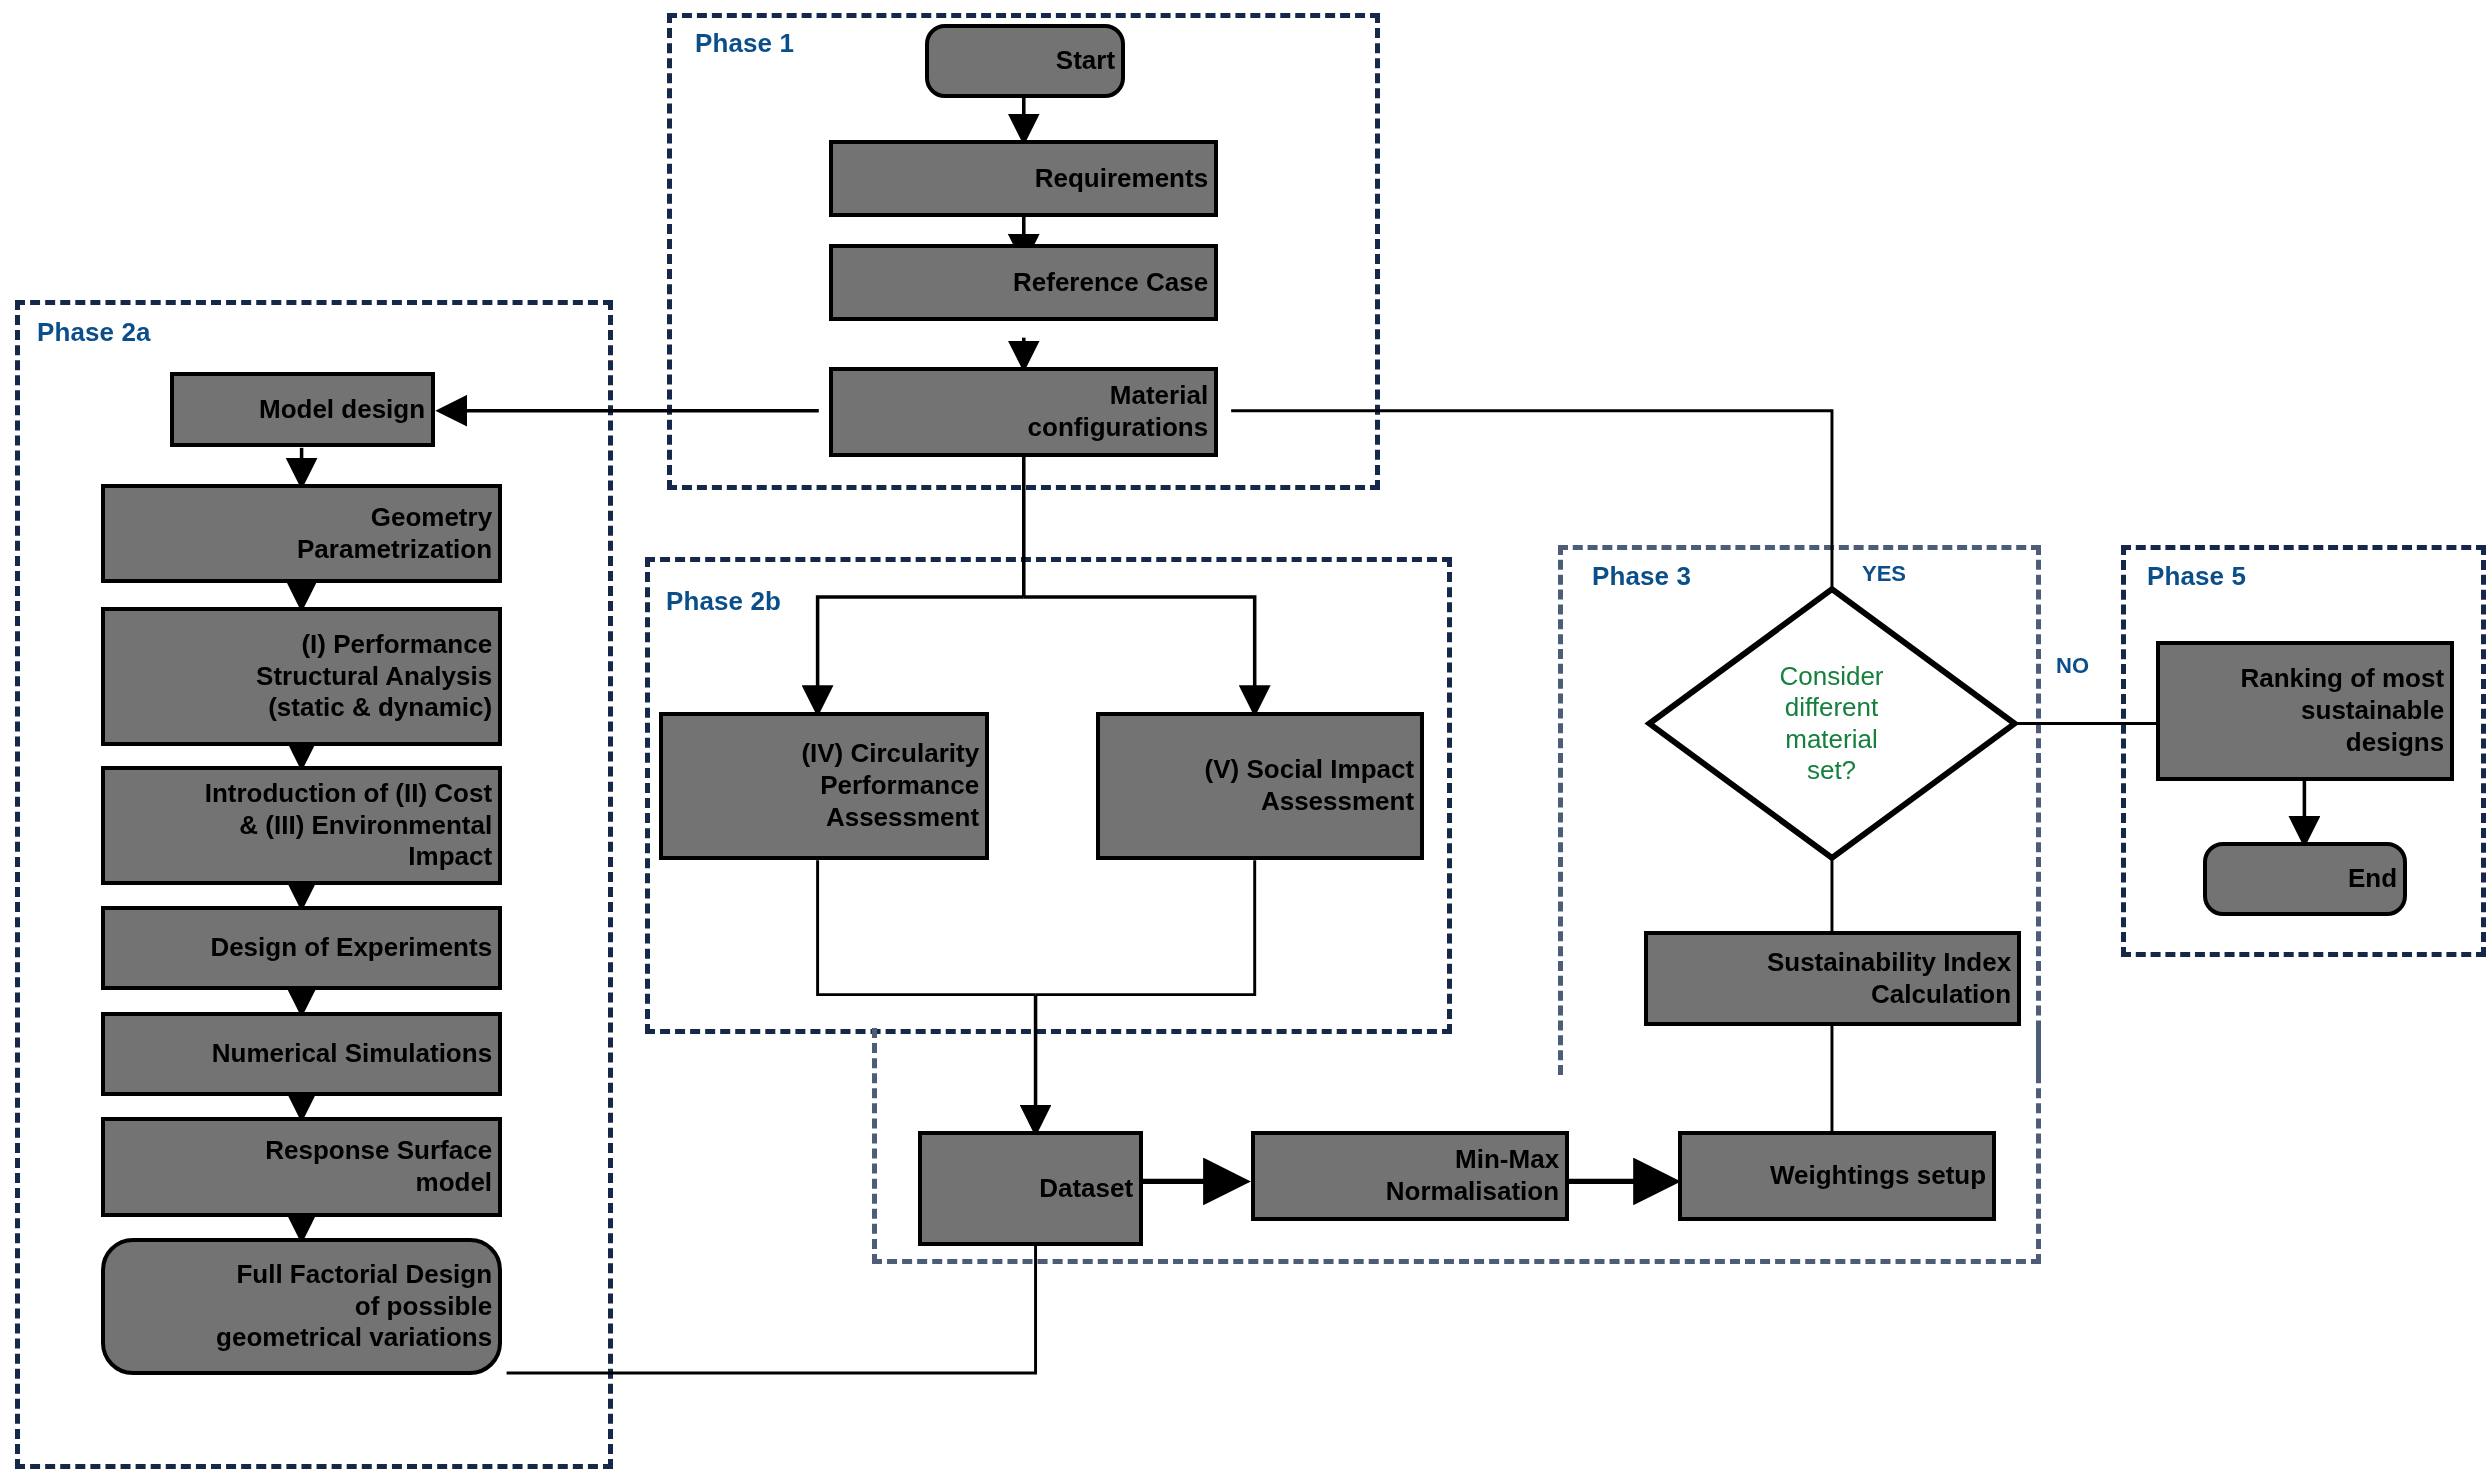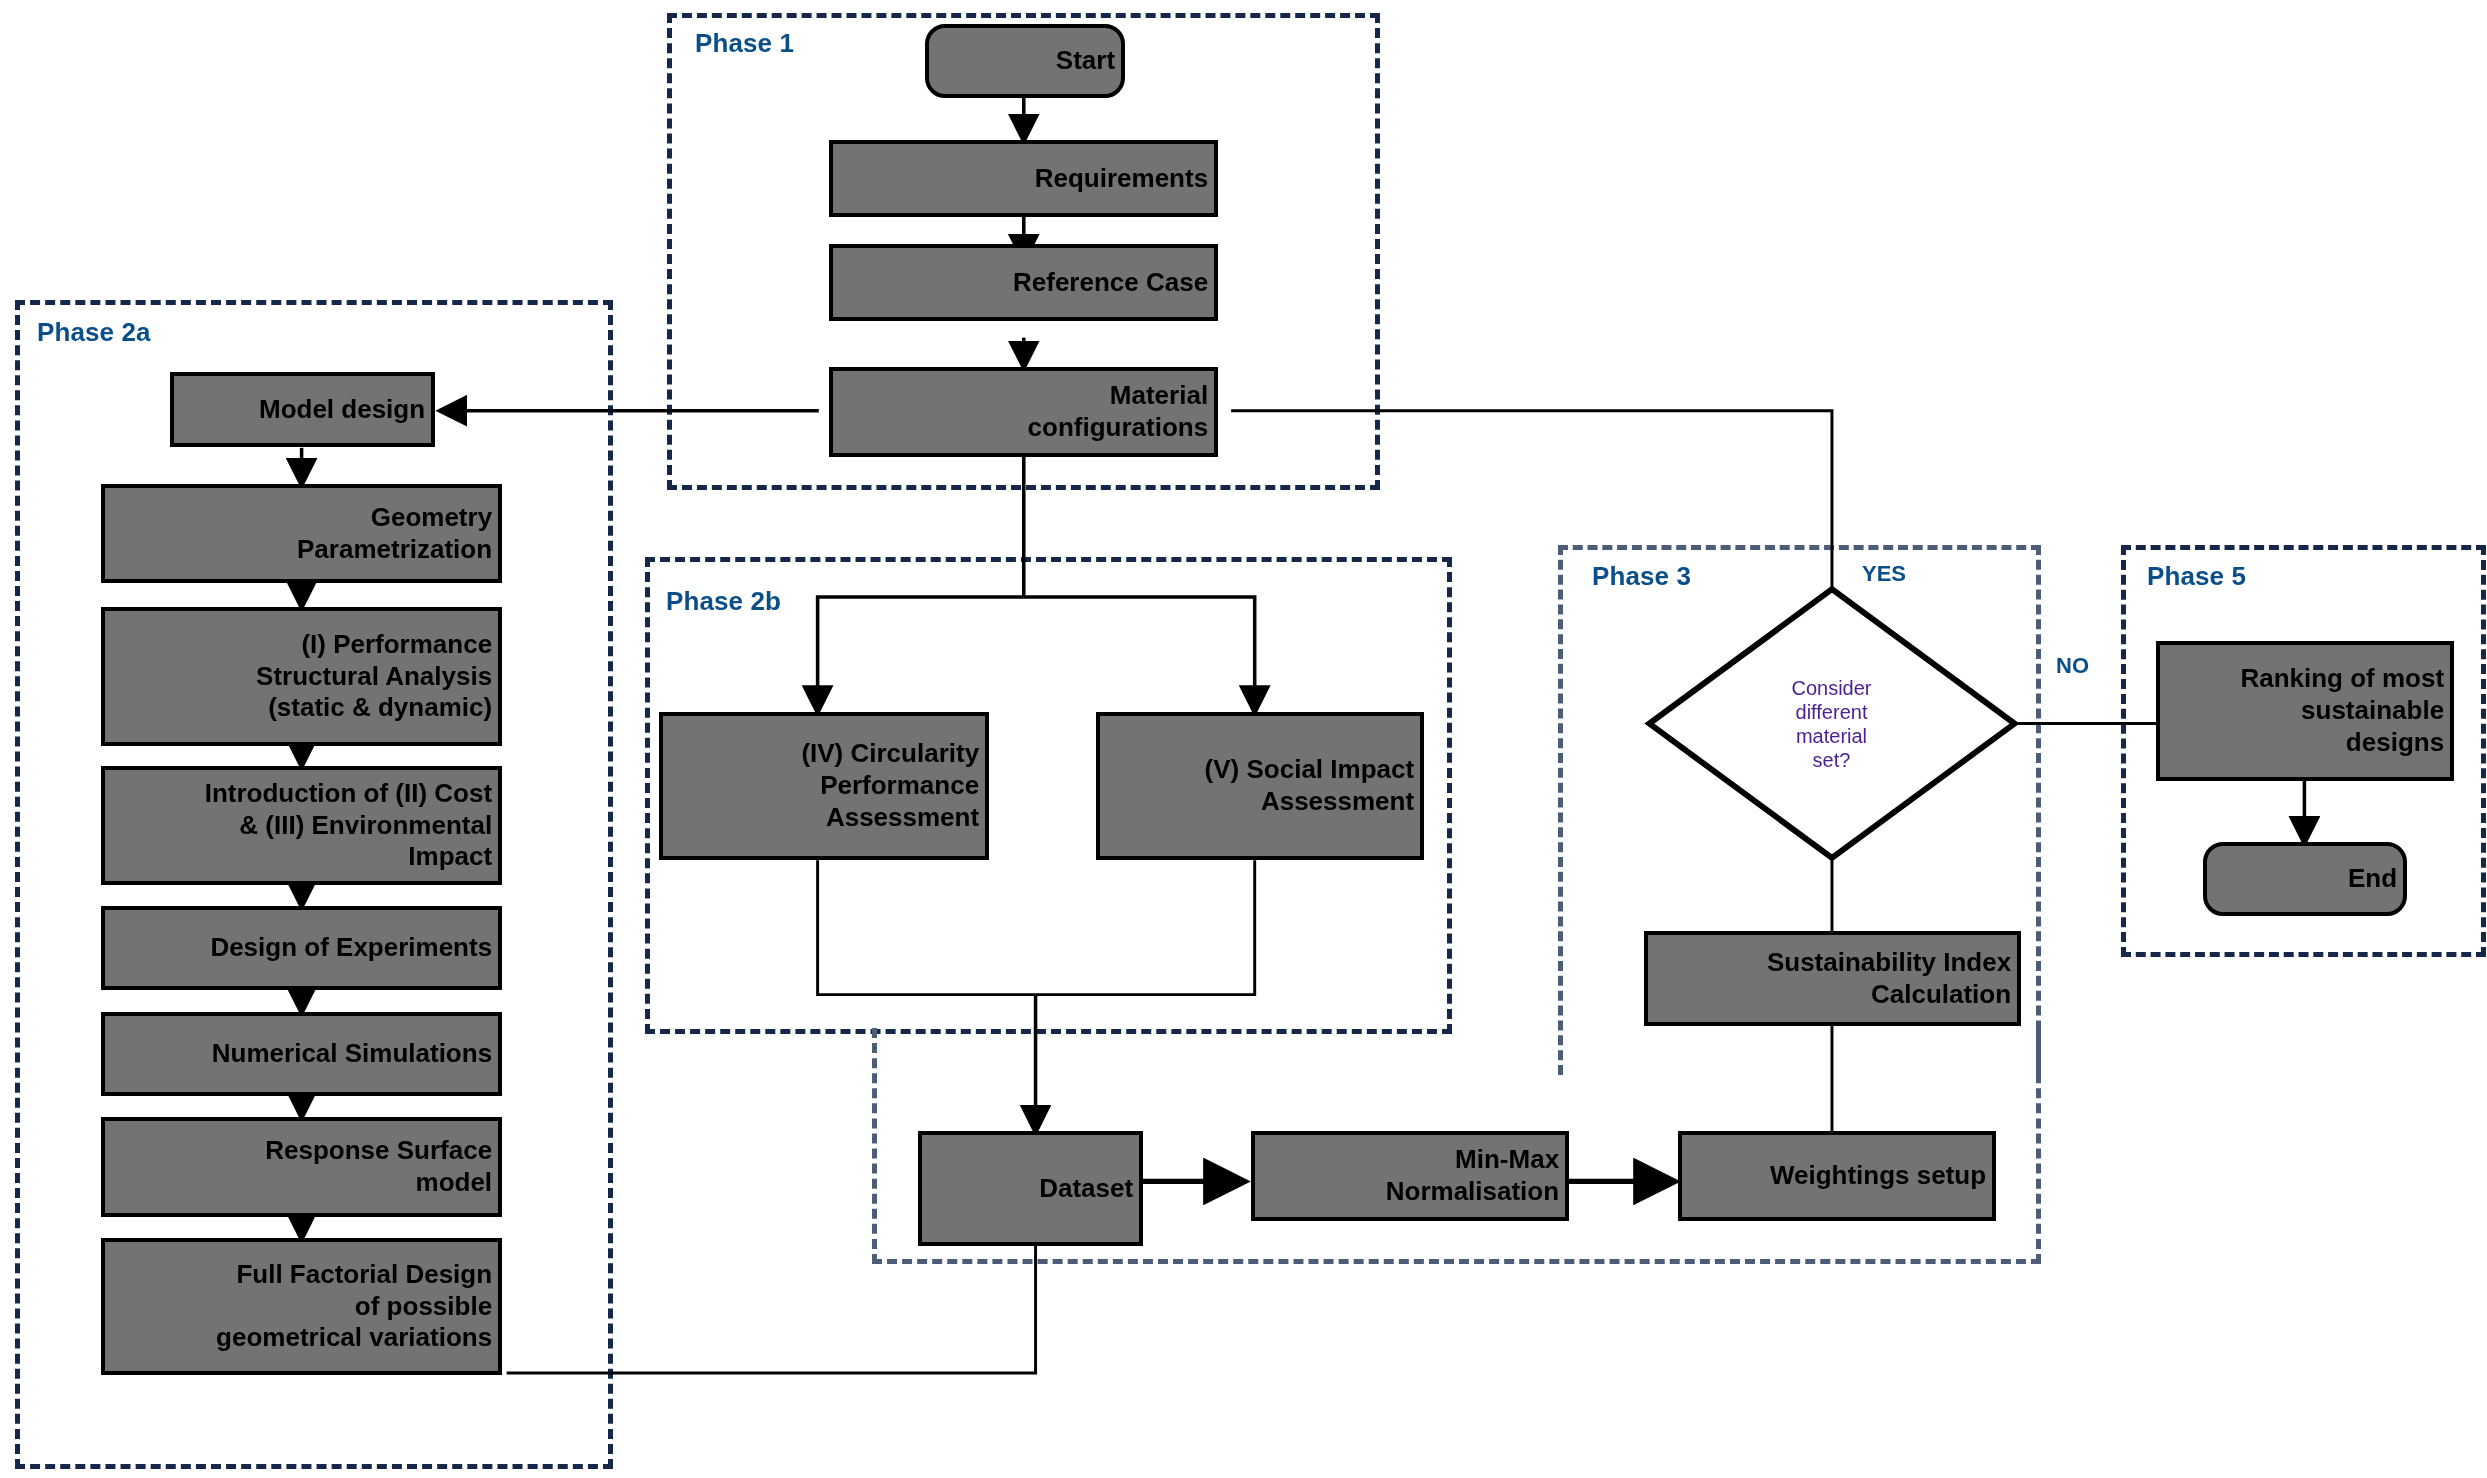--- a/index.html
+++ b/index.html
@@ -73,23 +73,23 @@
     border-radius: 20px;
   }
   .node .txt { display: block; width: 100%; }
   .diamond-label {
     position: absolute;
     display: flex;
     align-items: center;
     justify-content: center;
     text-align: center;
     font-family: "Liberation Sans", sans-serif;
-    font-size: 20px;
+    font-size: 26px;
     line-height: 1.2;
-    color: #4c1d95;
+    color: #15803d;
     pointer-events: none;
   }
 </style>
 </head>
 <body>
 
 <div id="canvas">
 
   <div class="phase-box phase-1" style="left:667px; top:13px;   width:713px; height:477px;"></div>
   <div class="phase-box phase-2a" style="left:14.7px;   top:300px;  width:598px; height:1169px;"></div>
@@ -194,21 +194,21 @@
   </div>
 
   <div class="node process" style="left:101px; top:1012px; width:401px; height:84px;">
     <span class="txt">Numerical Simulations</span>
   </div>
 
   <div class="node process" style="left:101px; top:1117px; width:401px; height:100px;">
     <span class="txt">Response Surface<br>model</span>
   </div>
 
-  <div class="node process" style="left:101px; top:1238px; width:401px; height:137px;">
+  <div class="node process" style="left:101px; top:1238px; width:401px; height:137px;border-radius:32px;">
     <span class="txt">Full Factorial Design<br>of possible<br>geometrical variations</span>
   </div>
 
   <div class="node process" style="left:659px; top:712px; width:330px; height:148px;">
     <span class="txt">(IV) Circularity<br>Performance<br>Assessment</span>
   </div>
 
   <div class="node process" style="left:1096px; top:712px; width:328px; height:148px;">
     <span class="txt">(V) Social Impact<br>Assessment</span>
   </div>

